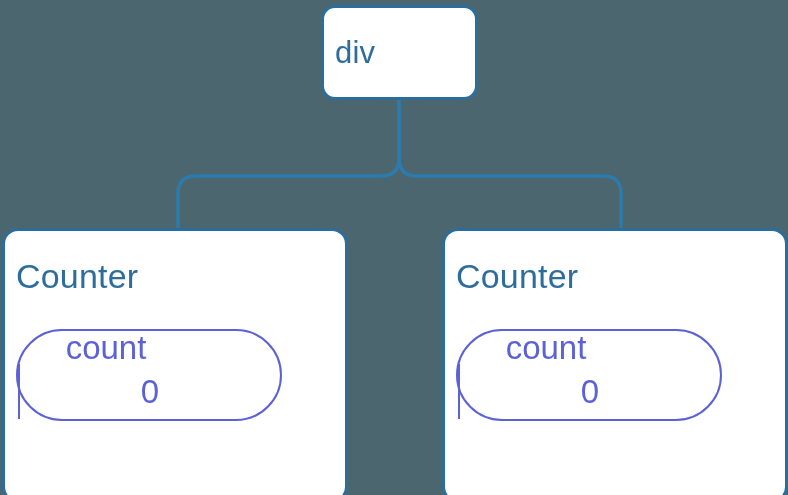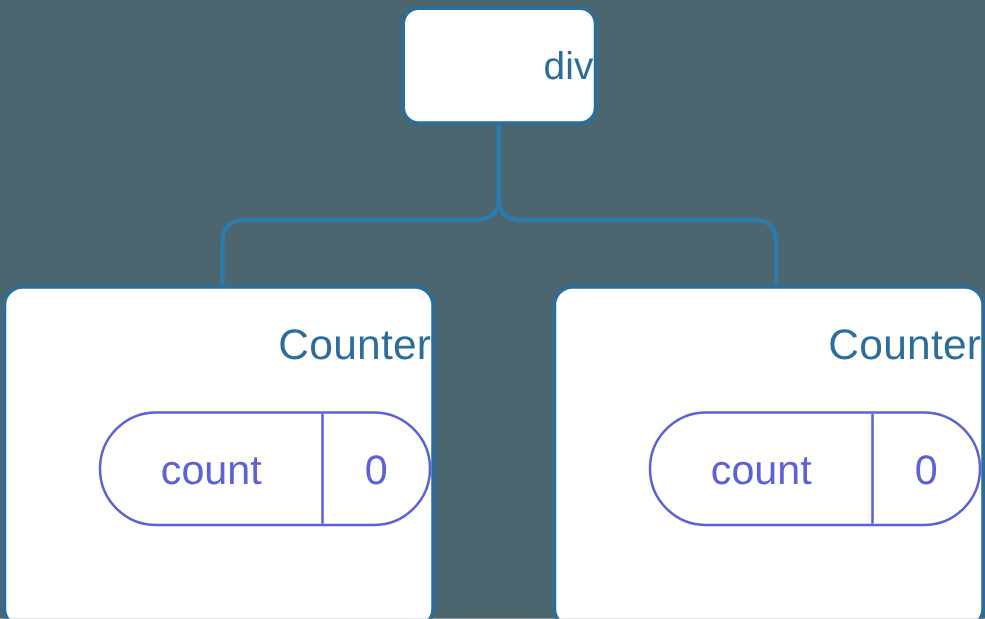--- a/index.html
+++ b/index.html
@@ -32,21 +32,22 @@
 
   
   .node {
     position: absolute;
     box-sizing: border-box;
     background: #FFFFFF;
     border: 3px solid #2C6E9B;
     border-radius: 14px;
     display: flex;
     flex-direction: column;
-    align-items: flex-end;
+    align-items: flex-start;
+    padding-left: 11px;
   }
 
   
   .node--root {
     left: 321px;
     top: 5px;
     width: 157px;
     height: 95px;
     justify-content: center;
   }
@@ -81,20 +82,21 @@
     position: relative;
     box-sizing: border-box;
     margin-top: 36px;
     width: 266px;
     height: 92px;
     border: 2.5px solid #5C62D6;
     border-radius: 46px;
     display: flex;
     align-items: stretch;
     background: transparent;
+    flex-direction: column;
   }
   .state-key,
   .state-val {
     display: flex;
     align-items: center;
     justify-content: center;
     color: #5C62D6;
     font-size: 33px;
     line-height: 1;
     white-space: nowrap;

